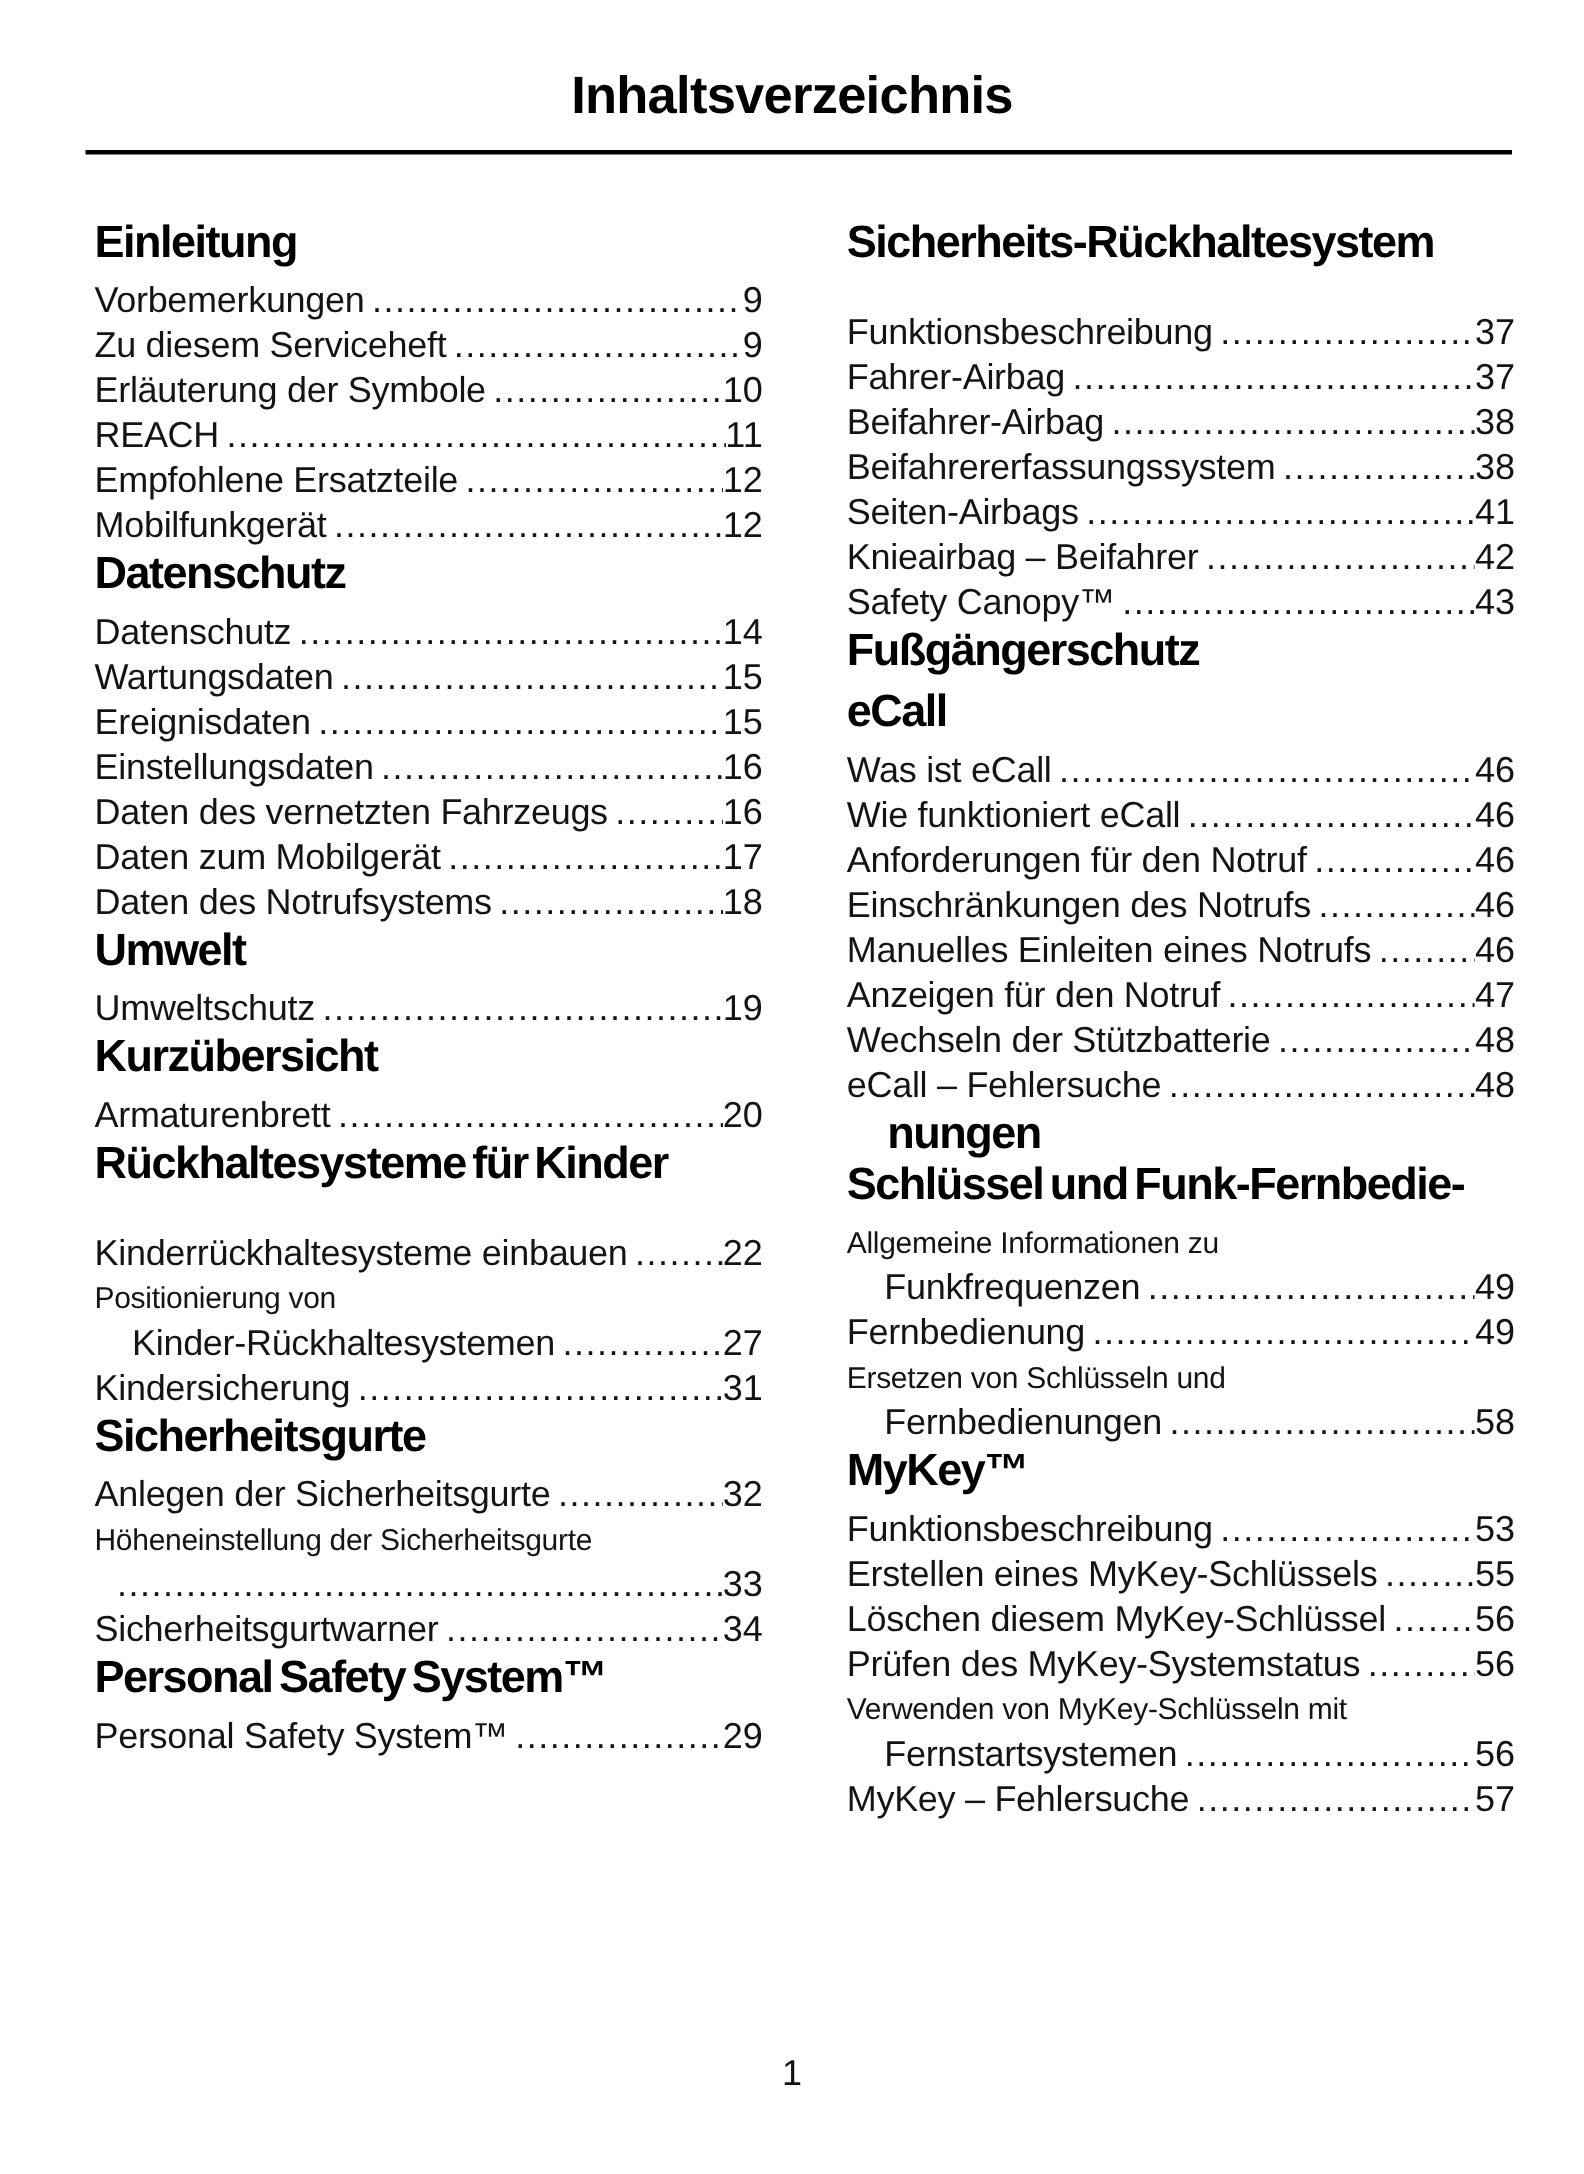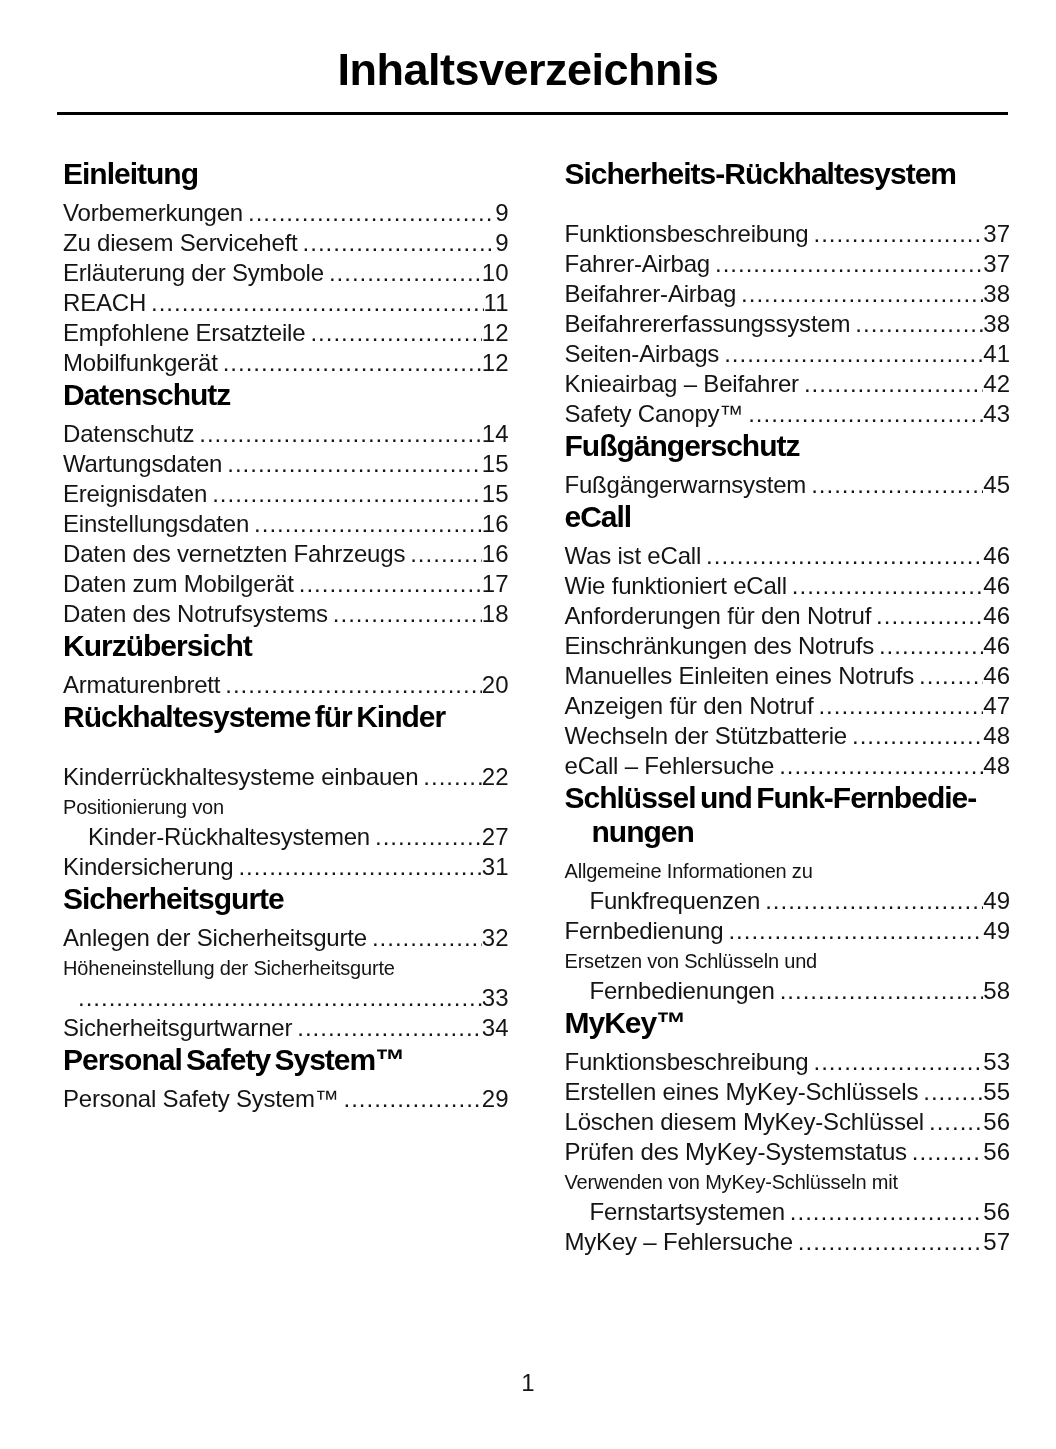--- a/index.html
+++ b/index.html
@@ -5,21 +5,21 @@
   html, body { margin: 0; padding: 0; }
   body {
     width: 1056px; height: 1449px;
     background: #ffffff; color: #141414;
     font-family: "Liberation Sans", sans-serif;
     position: relative; overflow: hidden;
   }
   .title {
     margin: 0; padding-top: 44px;
     text-align: center; color: #000;
-    font-size: 45px; font-weight: 800; letter-spacing: -0.5px;
+    font-size: 35px; font-weight: 800; letter-spacing: -0.5px;
   }
   .rule {
     border: none; border-top: 3px solid #000;
     margin: 16px 48px 0 57px;
   }
   .columns {
     display: flex; gap: 56px;
     margin: 42px 46px 0 63px;
     align-items: flex-start;
   }
@@ -134,20 +134,28 @@
           <span class="dots"></span>
           <span class="pg">17</span>
       </div>
       <div class="entry">
         <span class="lbl">Daten des Notrufsystems</span>
           <span class="dots"></span>
           <span class="pg">18</span>
       </div>
     </div>
 
+    <div class="section">
+      <h2 class="heading">Umwelt</h2>
+      <div class="entry">
+        <span class="lbl">Umweltschutz</span>
+          <span class="dots"></span>
+          <span class="pg">19</span>
+      </div>
+    </div>
 
     <div class="section">
       <h2 class="heading">Kurzübersicht</h2>
       <div class="entry">
         <span class="lbl">Armaturenbrett</span>
           <span class="dots"></span>
           <span class="pg">20</span>
       </div>
     </div>
 
@@ -242,25 +250,20 @@
       </div>
       <div class="entry">
         <span class="lbl">Safety Canopy™</span>
           <span class="dots"></span>
           <span class="pg">43</span>
       </div>
     </div>
 
     <div class="section">
       <h2 class="heading">Fußgängerschutz</h2>
-      <div class="entry">
-        <span class="lbl">Fußgängerwarnsystem</span>
-          <span class="dots"></span>
-          <span class="pg">45</span>
-      </div>
     </div>
 
     <div class="section">
       <h2 class="heading">eCall</h2>
       <div class="entry">
         <span class="lbl">Was ist eCall</span>
           <span class="dots"></span>
           <span class="pg">46</span>
       </div>
       <div class="entry">
@@ -295,22 +298,22 @@
       </div>
       <div class="entry">
         <span class="lbl">eCall – Fehlersuche</span>
           <span class="dots"></span>
           <span class="pg">48</span>
       </div>
     </div>
 
     <div class="section">
       <h2 class="heading">
+        <span class="h-line h-indent">nungen</span>
         <span class="h-line">Schlüssel und Funk-Fernbedie-</span>
-        <span class="h-line h-indent">nungen</span>
       </h2>
       <div class="entry-group">
         <div class="line1">Allgemeine Informationen zu</div>
         <div class="entry indent">
           <span class="lbl">Funkfrequenzen</span>
             <span class="dots"></span>
             <span class="pg">49</span>
         </div>
       </div>
       <div class="entry">

